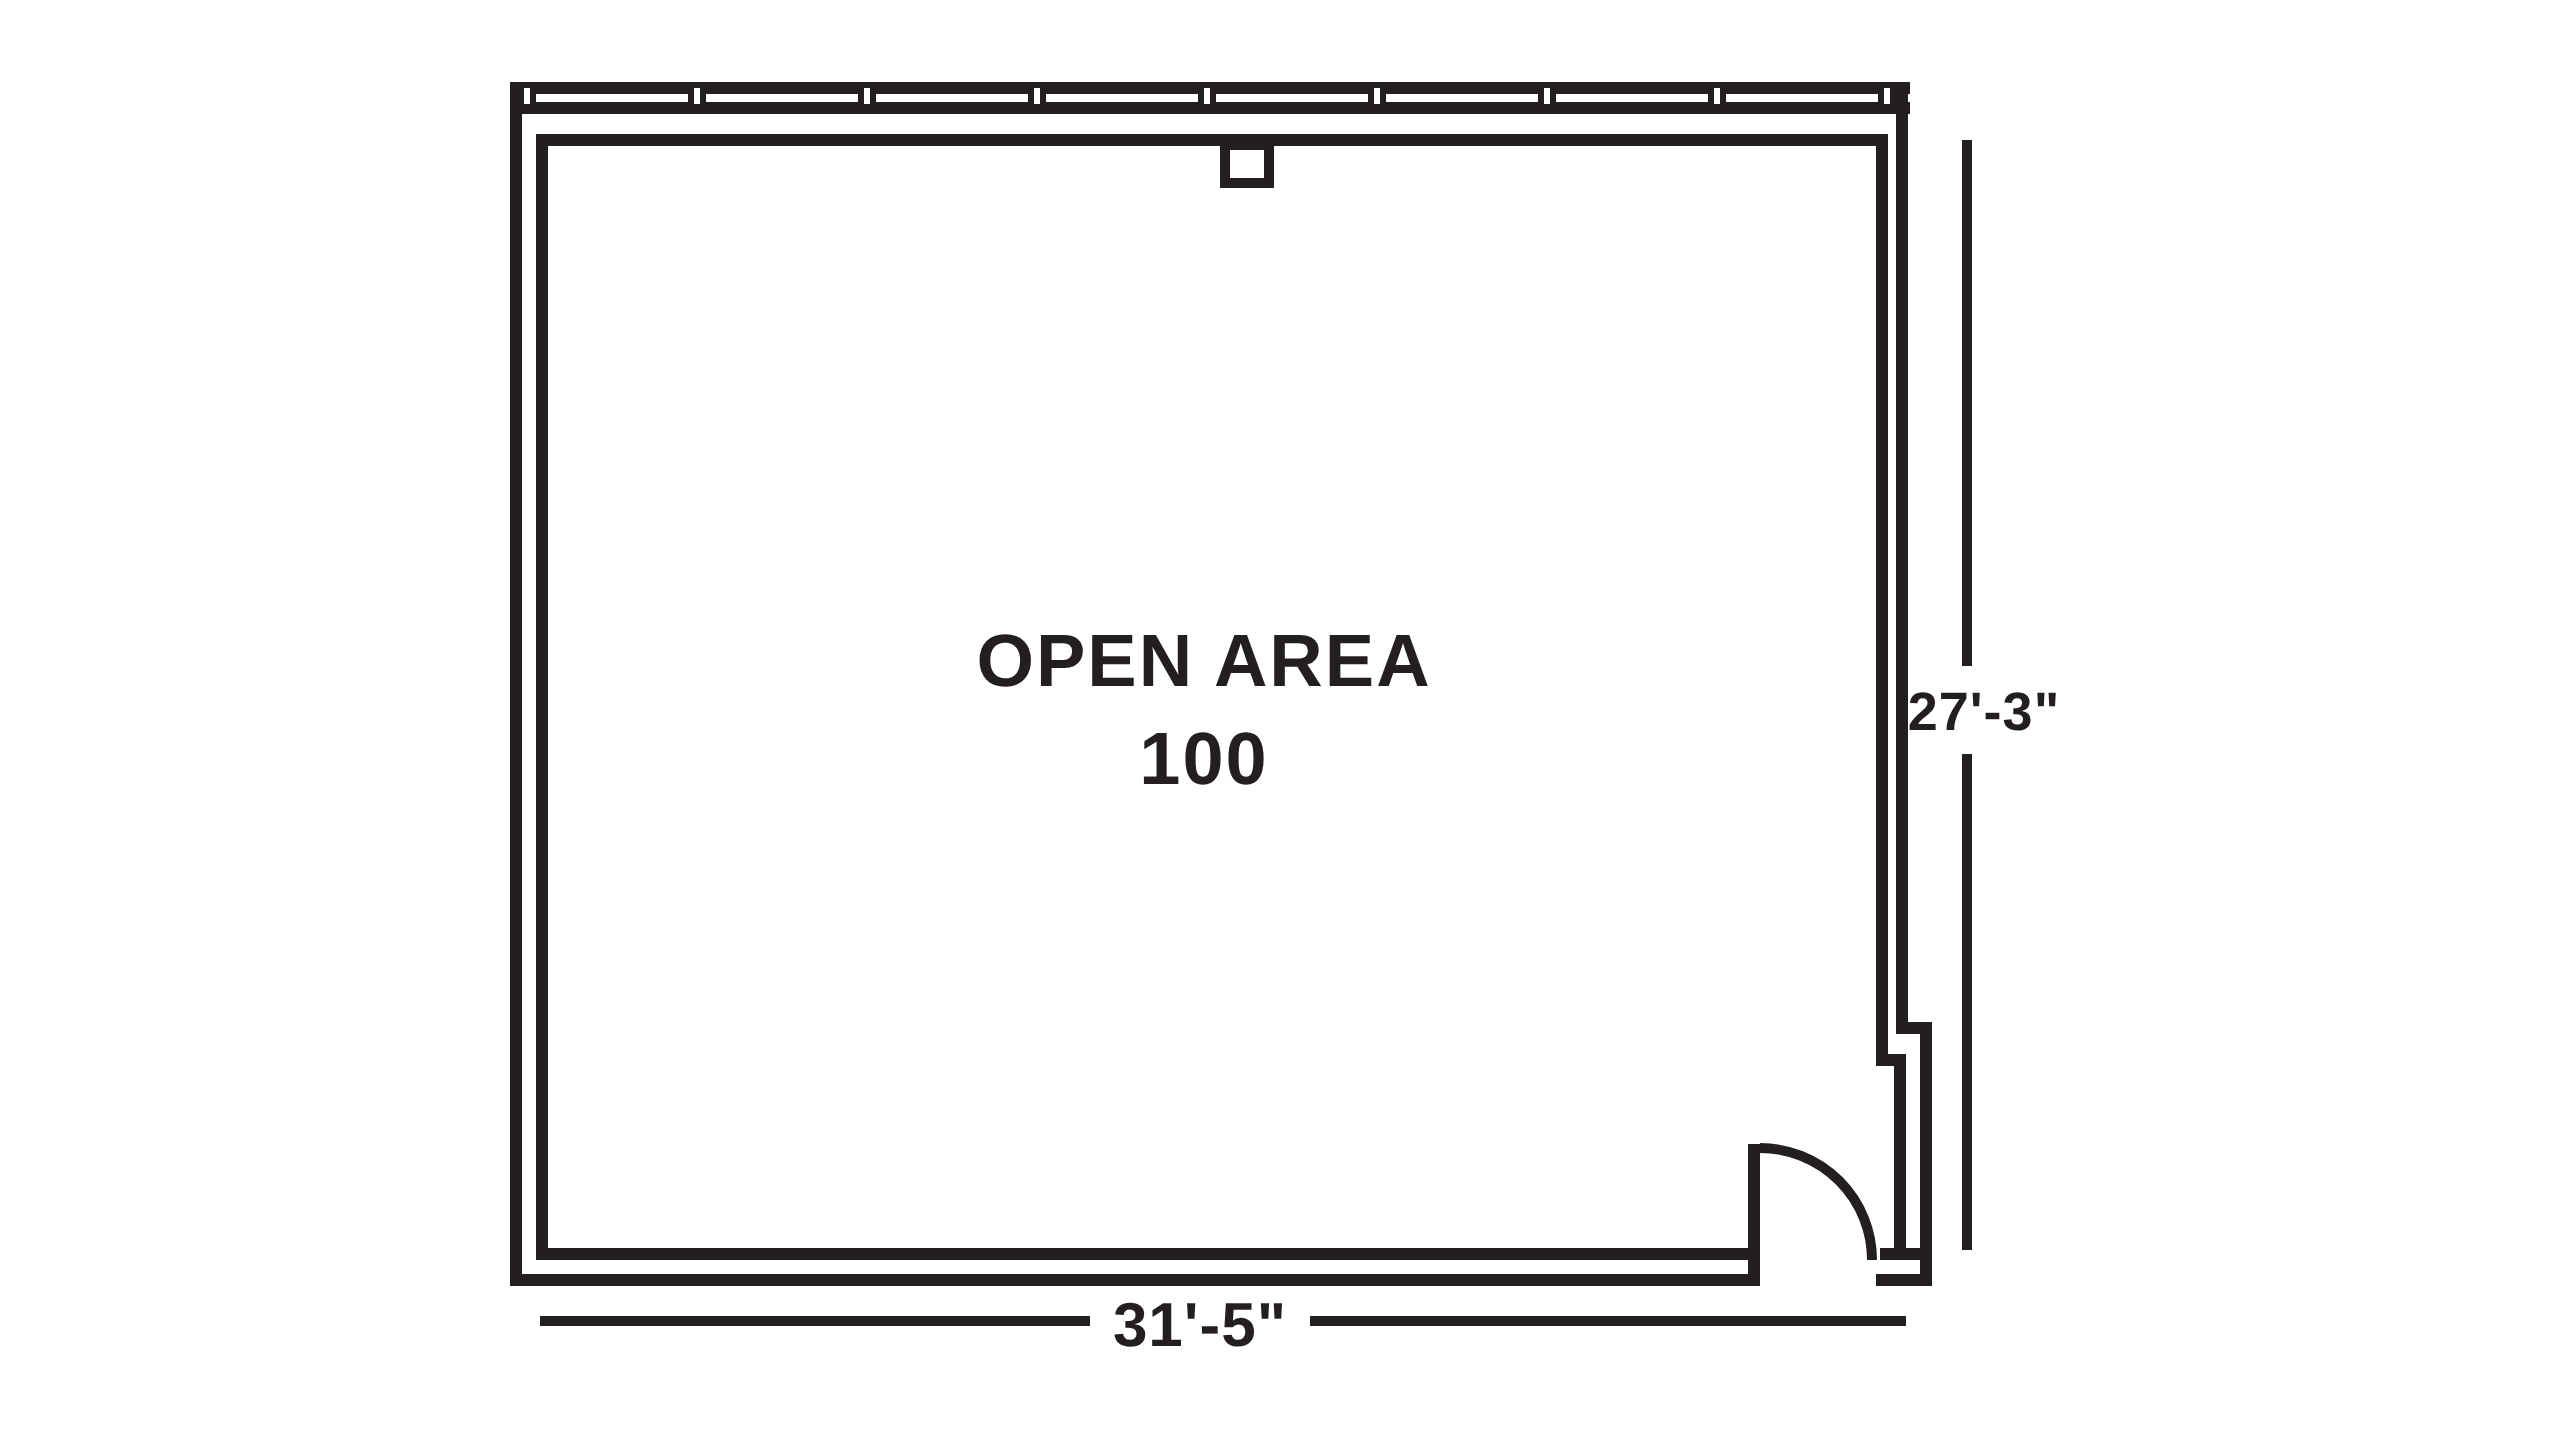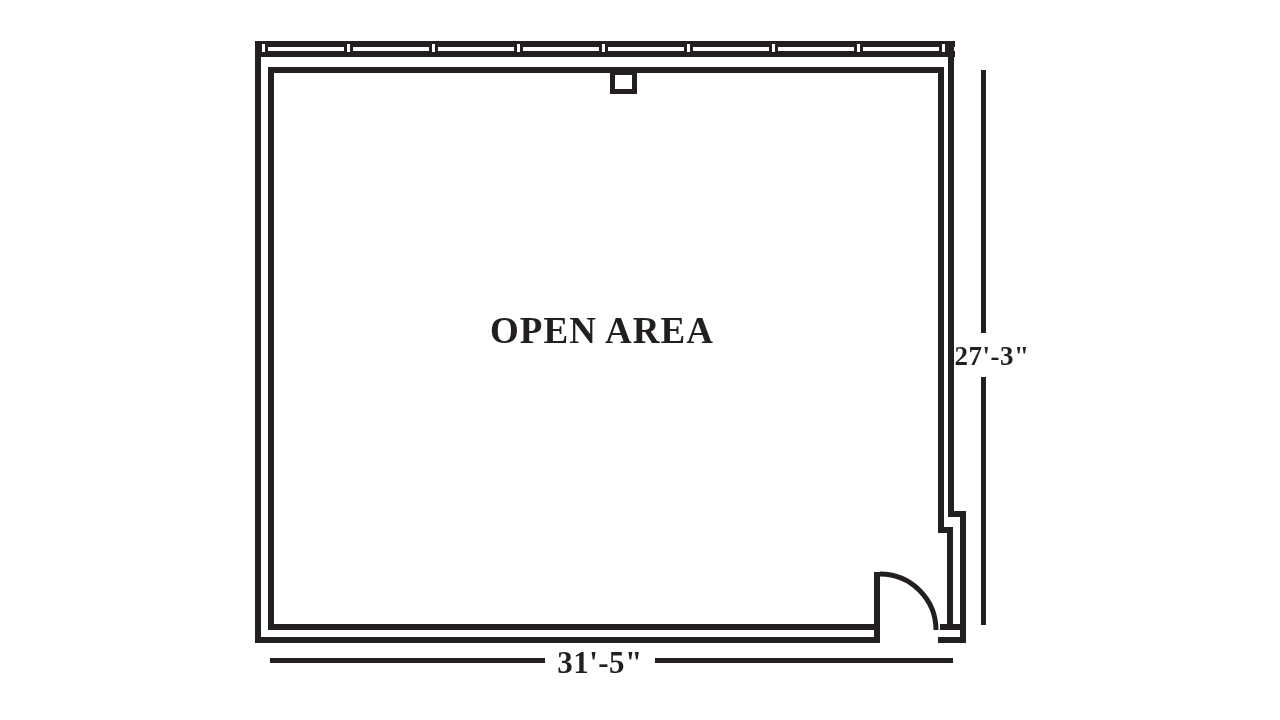--- a/index.html
+++ b/index.html
@@ -3,21 +3,21 @@
 <meta charset="utf-8">
 <title>Floor Plan</title>
 <style>
   :root { --ink: #231f20; }
   html,body { margin:0; padding:0; background:#fff; }
   #canvas {
     position: relative;
     width: 1140px; height: 720px;
     background: #ffffff;
     overflow: hidden;
-    font-family: Liberation Serif, serif;
+    font-family: Liberation Sans, sans-serif;
   }
   .wall { position:absolute; background: var(--ink); }
   
   #window-band { position:absolute; left:255px; top:41px; width:700px; height:16px; }
   #window-band .band-line { position:absolute; left:0; width:100%; height:6px; background:var(--ink); }
   #window-band .band-line.top { top:0; }
   #window-band .band-line.bottom { top:10px; }
   .mullion { position:absolute; top:0; width:9px; height:16px; background:var(--ink); }
   .mullion .slit { position:absolute; left:3px; top:3px; width:3px; height:8px; background:#fff; }
   
@@ -99,20 +99,21 @@
 
   <div id="column"></div>
 
   <div id="door-leaf"></div>
   <svg id="door-arc" viewBox="0 0 100 100">
     <path d="M 25 24 A 56 56 0 0 1 81 80"></path>
   </svg>
 
   <div class="room-label">
     <div>OPEN AREA</div>
+    <div>100</div>
   </div>
 
   <div class="dim-line" style="left:981px; top:70px; width:5px; height:263px;"></div>
   <div class="dim-line" style="left:981px; top:377px; width:5px; height:248px;"></div>
   <div class="dim-text" id="dim-text-right">27'-3"</div>
 
   <div class="dim-line" style="left:270px; top:658px; width:275px; height:5px;"></div>
   <div class="dim-line" style="left:655px; top:658px; width:298px; height:5px;"></div>
   <div class="dim-text" id="dim-text-bottom">31'-5"</div>
 

